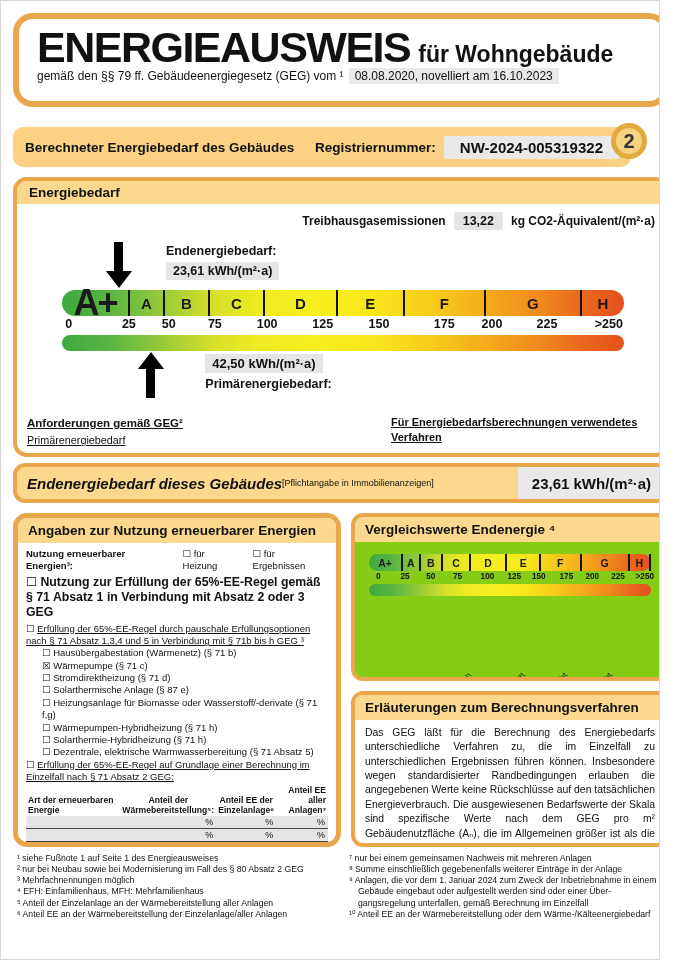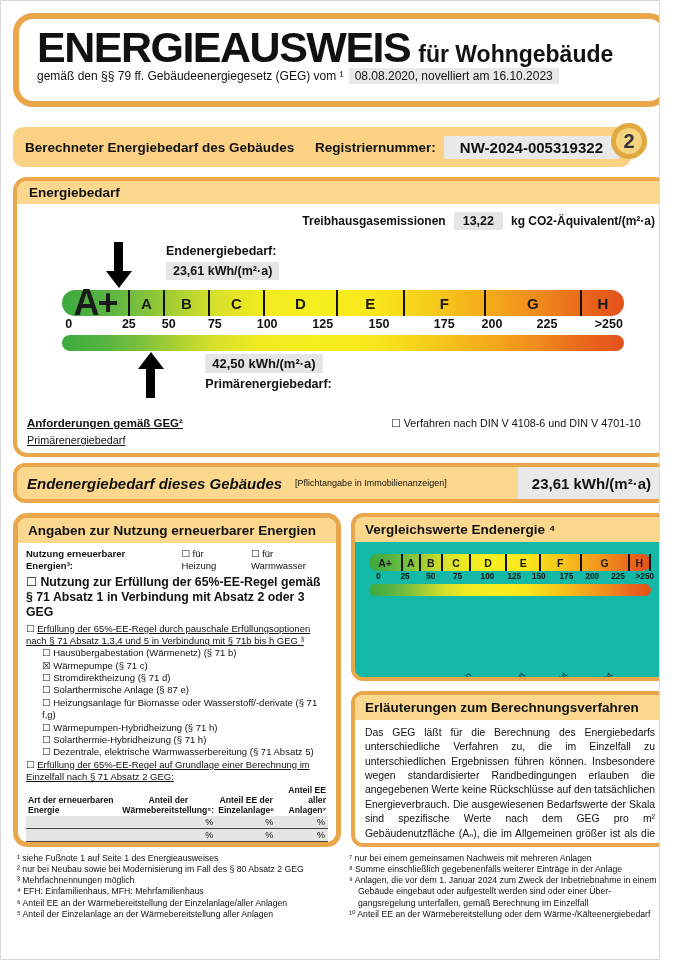--- a/index.html
+++ b/index.html
@@ -61,41 +61,41 @@
   .req-left { width:352px; font-size:10.8px; line-height:1.5; }
   .req-left h4 { font-size:11.5px; text-decoration:underline; }
   .val-row { display:flex; align-items:center; gap:5px; margin:1px 0; }
   .val-row .sp { width:26px; }
   .req-right { flex:1; font-size:10.8px; line-height:1.55; }
   .req-right h4 { font-size:11px; text-decoration:underline; margin-bottom:7px; line-height:1.4; }
 
   
   .endbar { position:absolute; left:12px; top:462px; width:656px; height:40px; border:4px solid #E9A64A; border-radius:12px; background:#FBD88E; display:flex; align-items:center; overflow:hidden; }
   .endbar .t { font-weight:bold; font-size:15px; margin-left:10px;font-style:italic; }
-  .endbar .note { font-size:9px; margin-left:13px; }
+  .endbar .note { font-size:9px; margin-left:0; }
   .endbar .val { margin-left:auto; background:#E9E9E9; height:100%; display:flex; align-items:center; padding:0 14px; font-weight:bold; font-size:15px; }
 
   
   .renew-box { position:absolute; left:12px; top:512px; width:328px; height:334px; border:5px solid #E9A64A; border-radius:14px; background:#fff; overflow:hidden; }
   .renew-box .strip, .cmp-box .strip, .expl-box .strip { padding:5px 10px; font-size:13.5px; }
   .renew-body { padding:5px 8px; font-size:9.5px; line-height:1.3; }
   .rn-row1 { display:flex; gap:12px; align-items:baseline; }
   .rn-row1 .b { font-weight:bold; }
   .rn-bold { font-weight:bold; font-size:12.3px; line-height:1.25; margin-top:2px; }
   .rn-opt-head { margin-top:2px; }
   .rn-list { margin-left:16px; }
   .rn-einzel { }
   table.rtab { width:100%; border-collapse:collapse; margin-top:3px; }
   table.rtab th { font-size:8.6px; font-weight:bold; vertical-align:bottom; padding:0 2px; line-height:1.15; }
   table.rtab th.l { text-align:left; } table.rtab th.c { } table.rtab th.r { text-align:right; }
   table.rtab td { padding:0; }
   .cellblank { background:#E5E5E5; height:13px; border-bottom:1px solid #444; font-size:9px; text-align:right; padding:0 3px 0 0; line-height:13px; }
   .sumlbl { font-weight:bold; font-size:11px; text-align:right; padding:2px 4px 0 0 !important; }
 
-  .cmp-box { position:absolute; left:350px; top:512px; width:318px; height:168px; border:4px solid #E9A64A; border-radius:12px; background:#14b8a6; overflow:hidden; }
+  .cmp-box { position:absolute; left:350px; top:512px; width:318px; height:168px; border:4px solid #E9A64A; border-radius:12px; background:#84cc16; overflow:hidden; }
   .mini-scale { margin:12px 14px 0 14px; position:relative; }
   .mini-band { display:flex; height:17px; border-radius:9px;
     background:linear-gradient(90deg,#3DA93F 0%,#58B441 8%,#7BC13E 14%,#A8CF34 20%,#D6E02B 27%,#F0EA21 35%,#F6EE1E 45%,#F8E81D 55%,#F7CE1B 65%,#F5AD1B 75%,#F08A1D 85%,#E9661C 93%,#E4511C 100%); }
   .mini-band .band { font-size:10.5px; border-right:2px solid #111; }
   .mini-nums { position:relative; height:11px; margin-top:1px; }
   .mini-nums span { position:absolute; transform:translateX(-50%); font-weight:bold; font-size:8.2px; }
   .mini-grad { height:12px; border-radius:7px; margin-top:1px;
     background:linear-gradient(90deg,#3DA93F 0%,#58B441 8%,#7BC13E 14%,#A8CF34 20%,#D6E02B 27%,#F0EA21 35%,#F6EE1E 45%,#F8E81D 55%,#F7CE1B 65%,#F5AD1B 75%,#F08A1D 85%,#E9661C 93%,#E4511C 100%); }
   .vlabels { position:relative; height:88px; margin:0 14px; }
   .vlabel { position:absolute; top:4px; width:0; height:0; }
@@ -193,39 +193,40 @@
         <div class="u">Primärenergiebedarf</div>
         <div class="val-row">
           <span>Ist-Wert</span>
 
           <span class="sp"></span>
 
         </div>
 
       </div>
       <div class="req-right">
+        <h4 style="font-weight:bold">Für Energiebedarfsberechnungen verwendetes Verfahren</h4>
         <div><span class="cb">☐</span> <span>Verfahren nach DIN V 4108-6 und DIN V 4701-10</span></div>
 
       </div>
     </div>
   </div>
 
   <div class="endbar">
     <span class="t">Endenergiebedarf dieses Gebäudes</span>
     <span class="note">[Pflichtangabe in Immobilienanzeigen]</span>
     <span class="val">23,61 kWh/(m²·a)</span>
   </div>
 
   <div class="renew-box">
     <div class="strip">Angaben zur Nutzung erneuerbarer Energien</div>
     <div class="renew-body">
       <div class="rn-row1">
         <span class="b">Nutzung erneuerbarer Energien³:</span>
         <span><span class="cb">☐</span> <span>für Heizung</span></span>
-        <span><span class="cb">☐</span> <span>für Warmwasser</span></span>
+        <span><span class="cb">☐</span> <span>für Ergebnissen</span></span>
       </div>
       <div class="rn-bold"><span class="cb">☐</span> <span>Nutzung zur Erfüllung der 65%-EE-Regel gemäß § 71 Absatz 1 in Verbindung mit Absatz 2 oder 3 GEG</span></div>
       <div class="rn-opt-head"><span class="cb">☐</span> <span class="u">Erfüllung der 65%-EE-Regel durch pauschale Erfüllungsoptionen nach § 71 Absatz 1,3,4 und 5 in Verbindung mit § 71b bis h GEG ³</span></div>
       <div class="rn-list">
         <div><span class="cb">☐</span> <span>Hausübergabestation (Wärmenetz) (§ 71 b)</span></div>
         <div><span class="cb">☒</span> <span>Wärmepumpe (§ 71 c)</span></div>
         <div><span class="cb">☐</span> <span>Stromdirektheizung (§ 71 d)</span></div>
         <div><span class="cb">☐</span> <span>Solarthermische Anlage (§ 87 e)</span></div>
         <div><span class="cb">☐</span> <span>Heizungsanlage für Biomasse oder Wasserstoff/-derivate (§ 71 f,g)</span></div>
         <div><span class="cb">☐</span> <span>Wärmepumpen-Hybridheizung (§ 71 h)</span></div>
@@ -344,22 +345,22 @@
     <div class="strip">Erläuterungen zum Berechnungsverfahren</div>
     <div class="expl-body">Das GEG läßt für die Berechnung des Energiebedarfs unterschiedliche Verfahren zu, die im Einzelfall zu unterschiedlichen Ergebnissen führen können. Insbesondere wegen standardisierter Randbedingungen erlauben die angegebenen Werte keine Rückschlüsse auf den tatsächlichen Energieverbrauch. Die ausgewiesenen Bedarfswerte der Skala sind spezifische Werte nach dem GEG pro m² Gebäudenutzfläche (Aₙ), die im Allgemeinen größer ist als die Wohnfläche des Gebäudes.</div>
   </div>
 
   <div class="footnotes">
     <div class="fn-col">
       <div class="fn">¹ siehe Fußnote 1 auf Seite 1 des Energieausweises</div>
       <div class="fn">² nur bei Neubau sowie bei Modernisierung im Fall des § 80 Absatz 2 GEG</div>
       <div class="fn">³ Mehrfachnennungen möglich</div>
       <div class="fn">⁴ EFH: Einfamilienhaus, MFH: Mehrfamilienhaus</div>
+      <div class="fn">⁵ Anteil der Einzelanlage an der Wärmebereitstellung aller Anlagen</div>
       <div class="fn">⁶ Anteil EE an der Wärmebereitstellung der Einzelanlage/aller Anlagen</div>
-      <div class="fn">⁵ Anteil der Einzelanlage an der Wärmebereitstellung aller Anlagen</div>
     </div>
     <div class="fn-col">
       <div class="fn">⁷ nur bei einem gemeinsamen Nachweis mit mehreren Anlagen</div>
       <div class="fn">⁸ Summe einschließlich gegebenenfalls weiterer Einträge in der Anlage</div>
       <div class="fn">⁹ Anlagen, die vor dem 1. Januar 2024 zum Zweck der Inbetriebnahme in einem Gebäude eingebaut oder aufgestellt werden sind oder einer Über- gangsregelung unterfallen, gemäß Berechnung im Einzelfall</div>
       <div class="fn">¹⁰ Anteil EE an der Wärmebereitstellung oder dem Wärme-/Kälteenergiebedarf</div>
     </div>
   </div>
 
 </div>

